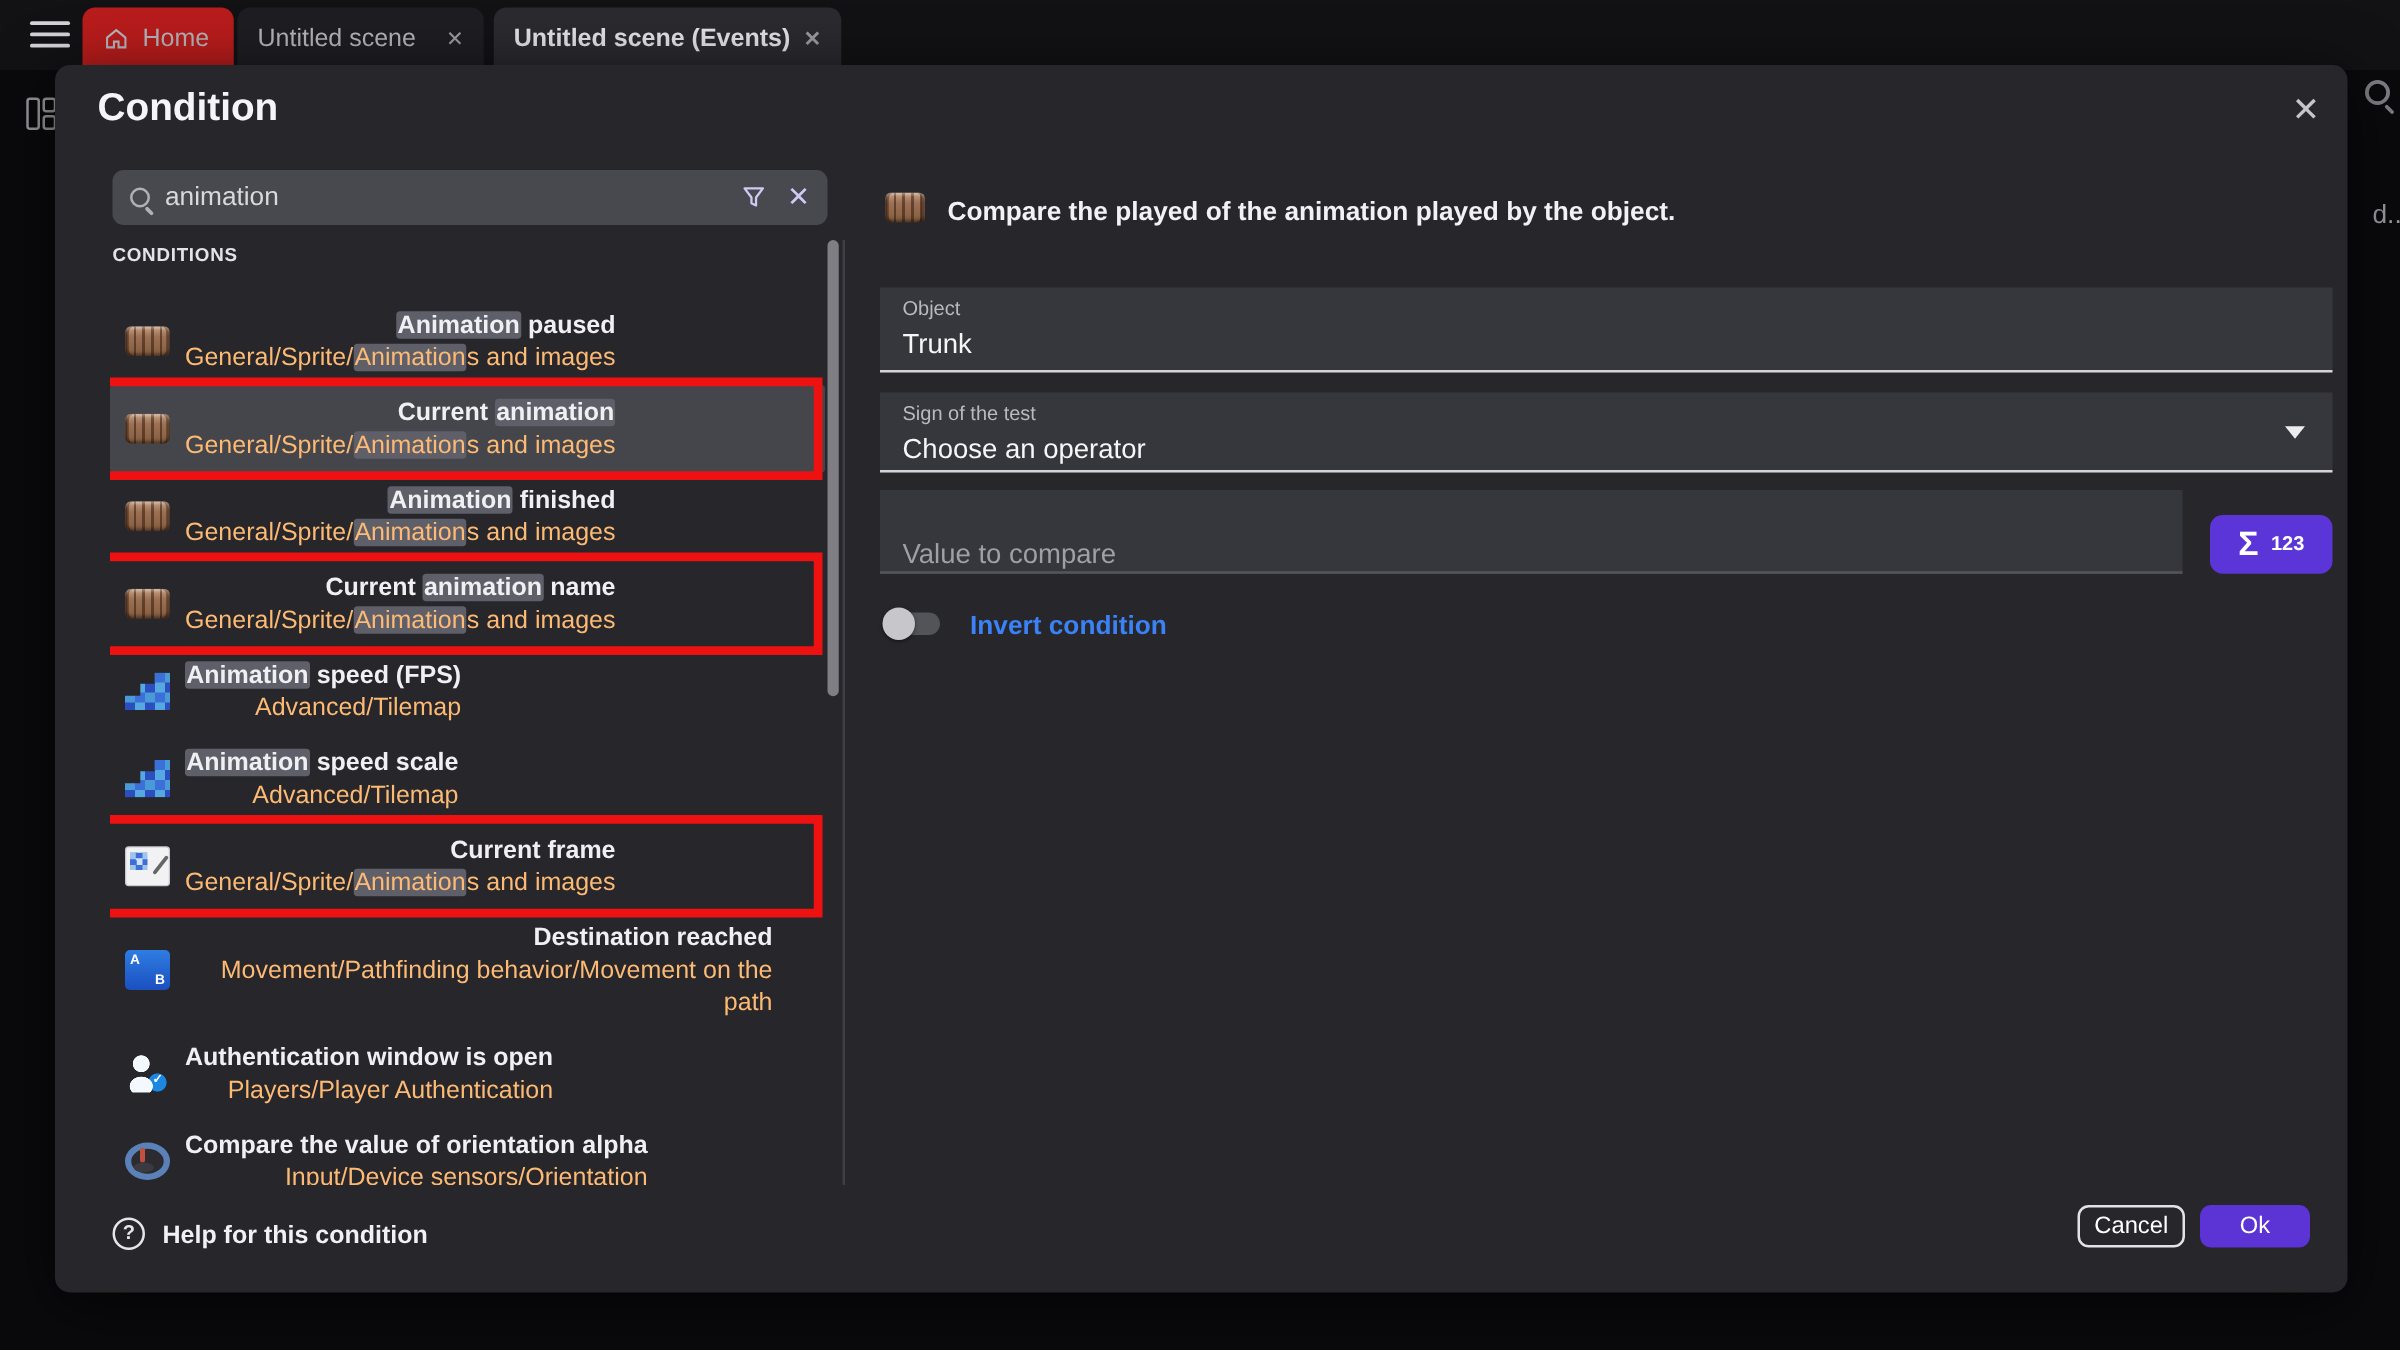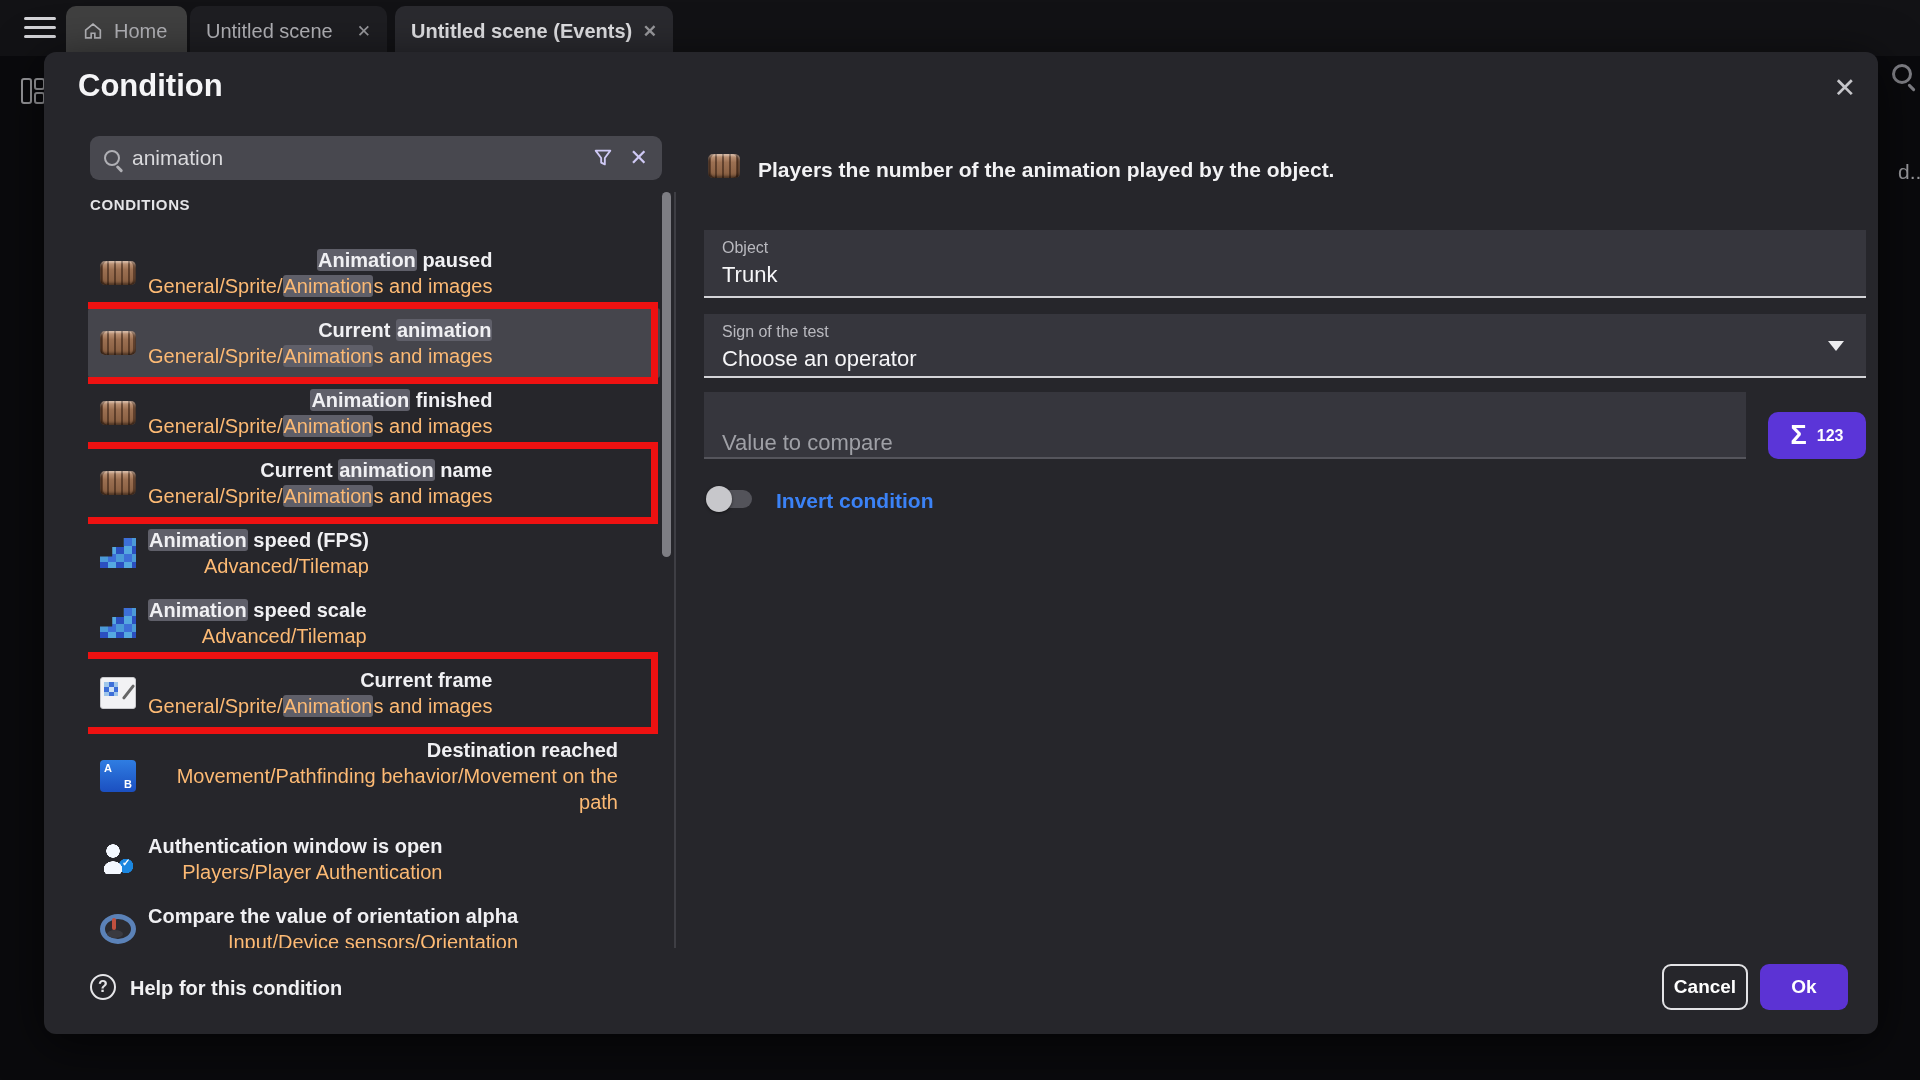--- a/index.html
+++ b/index.html
@@ -4,21 +4,21 @@
 <style>
   * { margin:0; padding:0; box-sizing:border-box; }
   body { font-family:"Liberation Sans", sans-serif; background:#000; }
   .page { position:relative; width:1920px; height:1080px; background:#0a0a0d; overflow:hidden; }
 
   
   .topbar { position:absolute; top:0; left:0; right:0; height:56px; background:#121215; }
   .hamburger { position:absolute; left:24px; top:17px; width:32px; cursor:pointer; }
   .hamburger span { display:block; height:3px; border-radius:2px; background:#d4d4d8; margin-bottom:6px; }
   .tab { position:absolute; top:6px; height:50px; border-radius:10px 10px 0 0; display:flex; align-items:center; gap:10px; padding:0 16px; color:#b4b4b9; font-size:20px; white-space:nowrap; }
-  .tab-home { left:66px; width:121px; background:#404040; }
+  .tab-home { left:66px; width:121px; background:#b91c1c; }
   .tab-2 { left:190px; width:197px; background:#1e1e22; }
   .tab-3 { left:395px; width:278px; background:#2a2a2f; color:#e3e3e6; font-weight:600; }
   .tab .tclose { margin-left:auto; font-size:17px; color:#9b9b9f; }
   .home-ico { width:22px; height:22px; flex:0 0 22px; }
 
   
   .bg-search { position:absolute; left:1892px; top:64px; width:20px; height:20px; border:3px solid #7f7f85; border-radius:50%; }
   .bg-search::after { content:""; position:absolute; left:15px; top:16px; width:3px; height:9px; background:#7f7f85; transform:rotate(-45deg); border-radius:2px; }
   .bg-trunc { position:absolute; left:1898px; top:160px; color:#9b9b9f; font-size:21px; }
   .rail-icon { position:absolute; left:20px; top:76px; }
@@ -92,21 +92,21 @@
   .sigma-btn .num { font-size:16px; font-weight:800; }
 
   .switch { position:absolute; left:662px; top:434px; width:48px; height:26px; cursor:pointer; }
   .sw-track { position:absolute; left:2px; top:4px; width:44px; height:18px; border-radius:10px; background:#53535a; }
   .sw-knob { position:absolute; left:0; top:0; width:26px; height:26px; border-radius:50%; background:#c7c7cb; box-shadow:0 1px 3px rgba(0,0,0,.5); }
   .sw-label { position:absolute; left:732px; top:437px; font-size:21px; font-weight:600; color:#3b82f6;text-align:center; }
 
   
   .help-circle { position:absolute; left:46px; top:922px; width:26px; height:26px; border:2px solid #e6e6e9; border-radius:50%; color:#e6e6e9; font-size:16px; font-weight:bold; display:flex; align-items:center; justify-content:center; cursor:pointer; }
   .help-text { position:absolute; left:86px; top:925px; font-size:20px; font-weight:bold; color:#f1f1f3; cursor:pointer; }
-  .btn { position:absolute; top:912px; height:46px; border-radius:9px; display:flex; align-items:center; justify-content:center; font-size:19px; font-weight:bold; color:#fff; cursor:pointer; }
+  .btn { position:absolute; top:912px; height:34px; border-radius:9px; display:flex; align-items:center; justify-content:center; font-size:19px; font-weight:normal; color:#fff; cursor:pointer; }
   .btn-cancel { left:1618px; width:86px; border:2px solid #e3e3e6; background:transparent; }
   .btn-ok { left:1716px; width:88px; background:#5c33d4; }
 </style>
 </head>
 <body>
 
 <div class="page">
 
   <div class="topbar">
     <div class="hamburger">
@@ -227,21 +227,21 @@
           <div class="cond-text">
             <div class="cond-title"><span>Compare the value of orientation alpha</span></div>
             <div class="cond-sub"><span>Input/Device sensors/Orientation</span></div>
           </div>
         </div>
       </div>
     <div class="scroll-thumb"></div>
     <div class="panel-divider"></div>
 
     <div class="desc-icon icon-film"></div>
-    <div class="desc-text">Players the number of the animation played by the object.</div>
+    <div class="desc-text">Compare the played of the animation played by the object.</div>
 
     <div class="field f-object">
       <div class="flabel">Object</div>
       <div class="fvalue">Trunk</div>
     </div>
 
     <div class="field f-operator">
       <div class="flabel">Sign of the test</div>
       <div class="fvalue">Choose an operator</div>
       <div class="chevron"></div>

